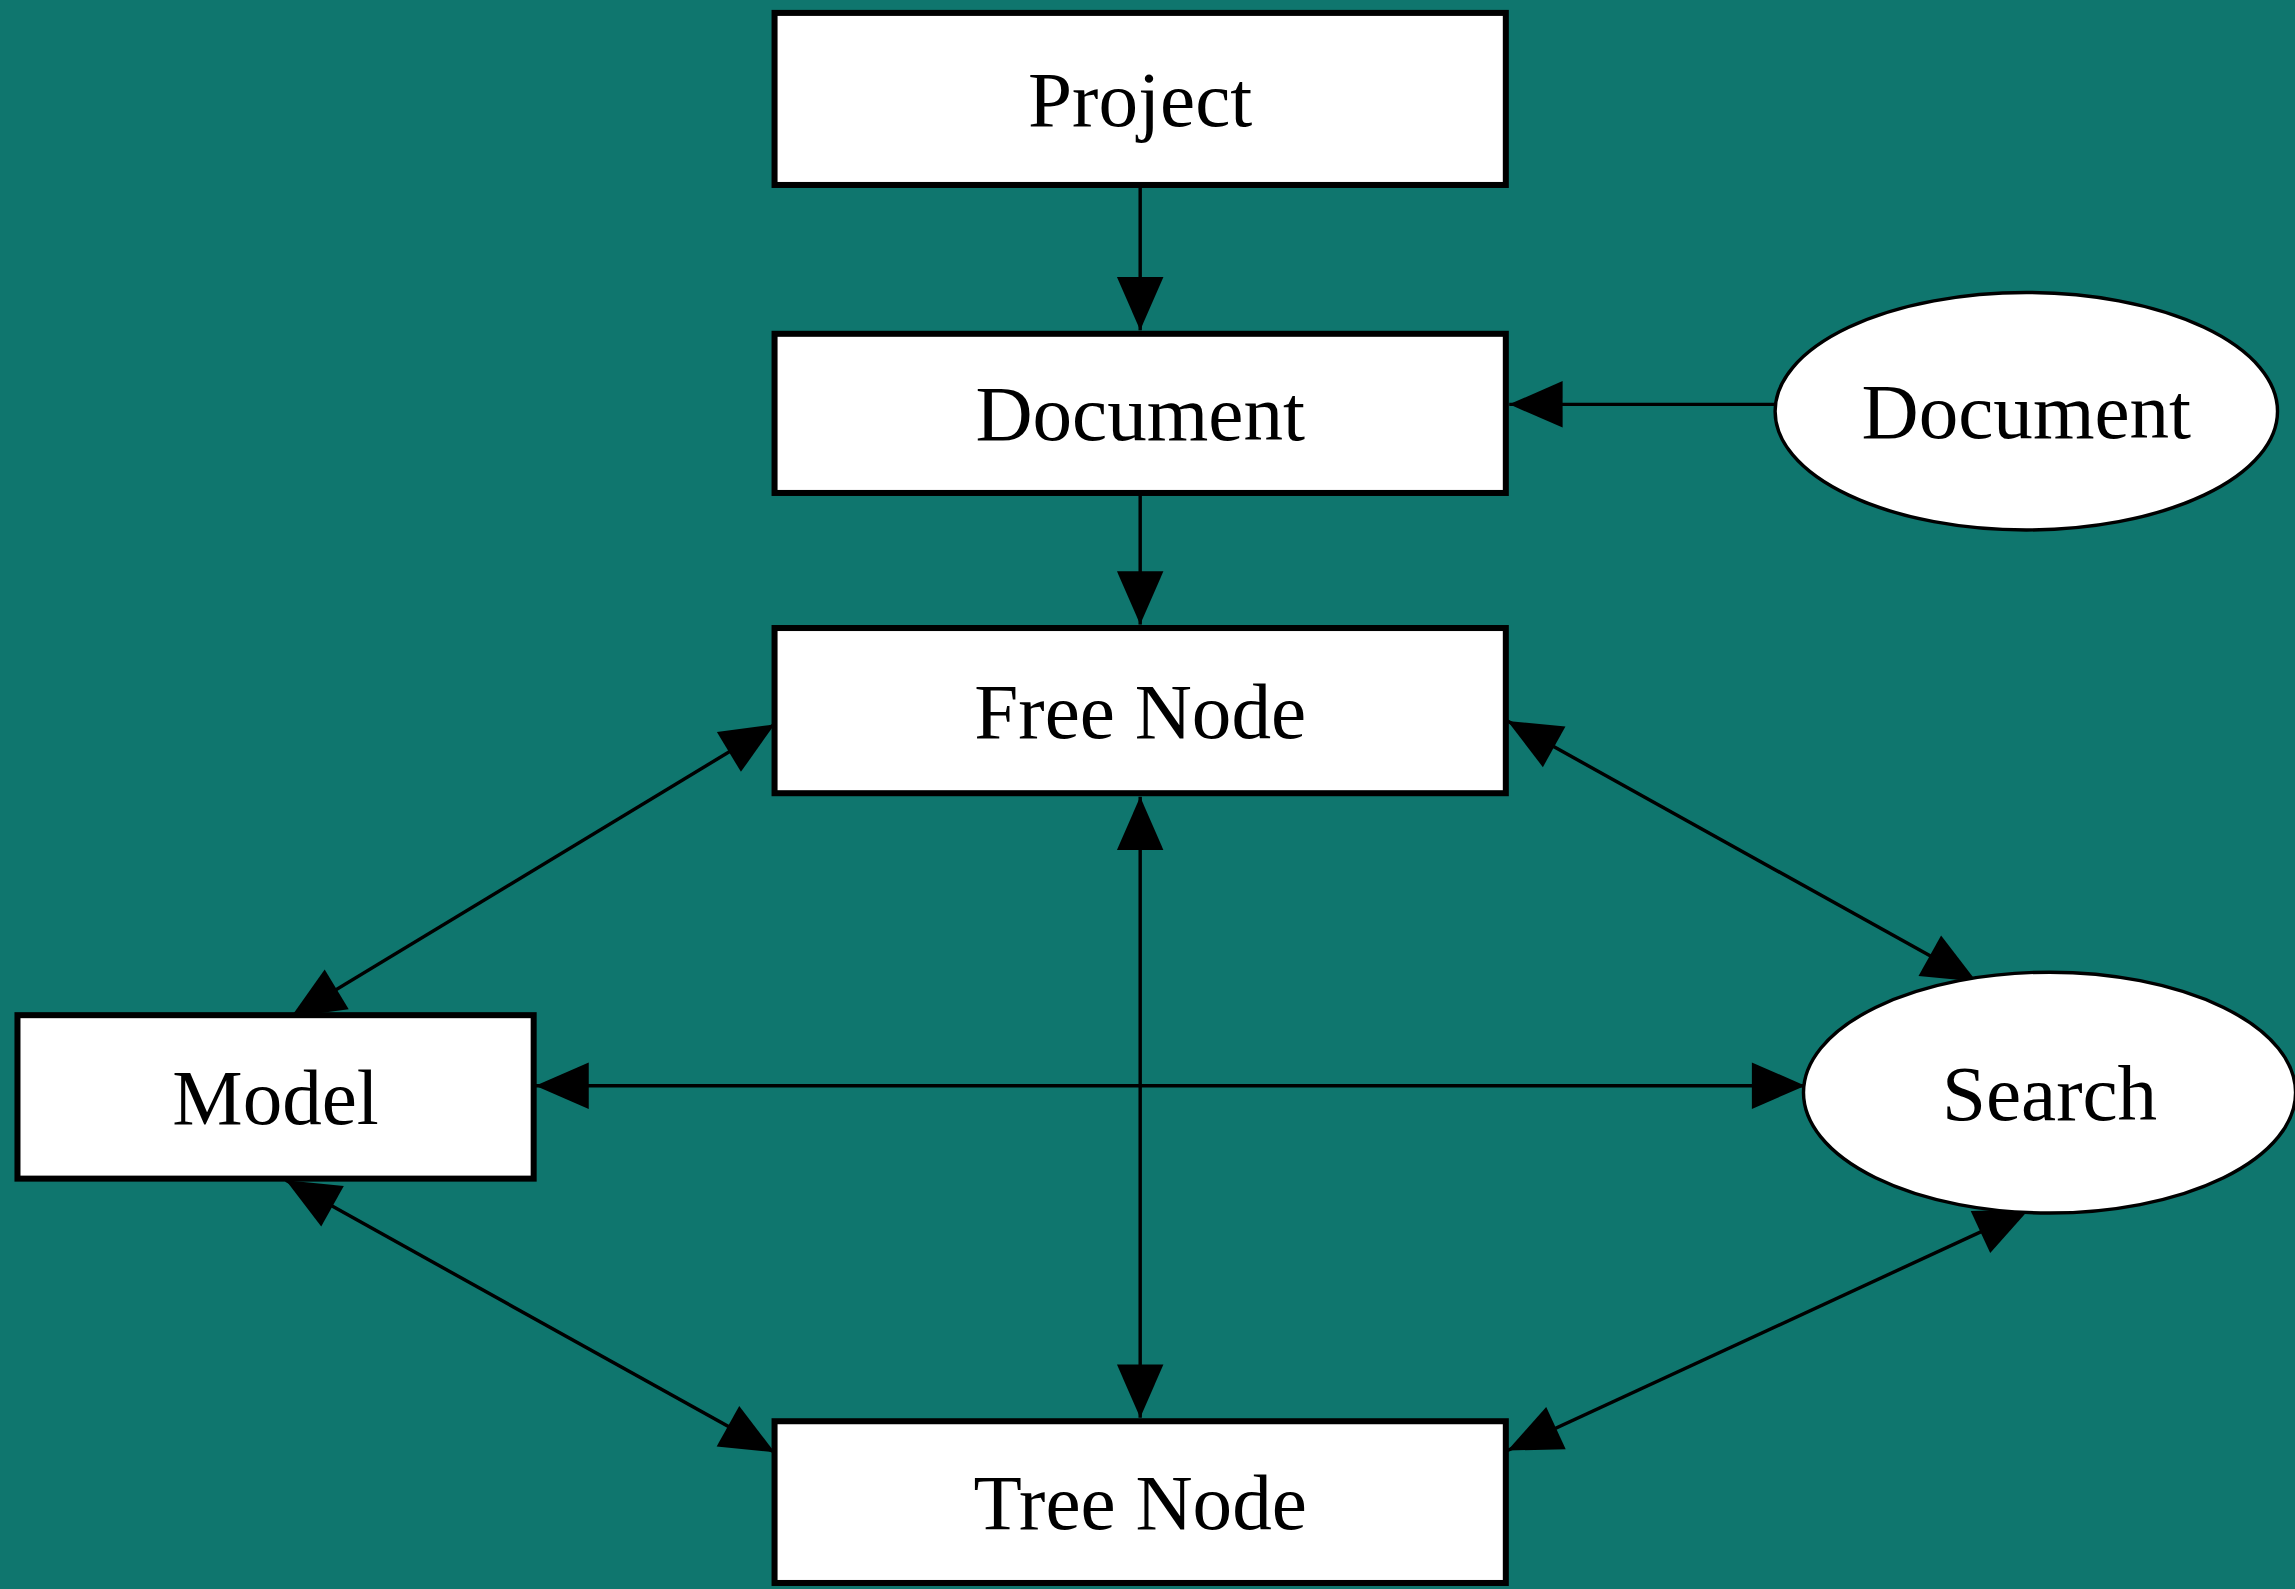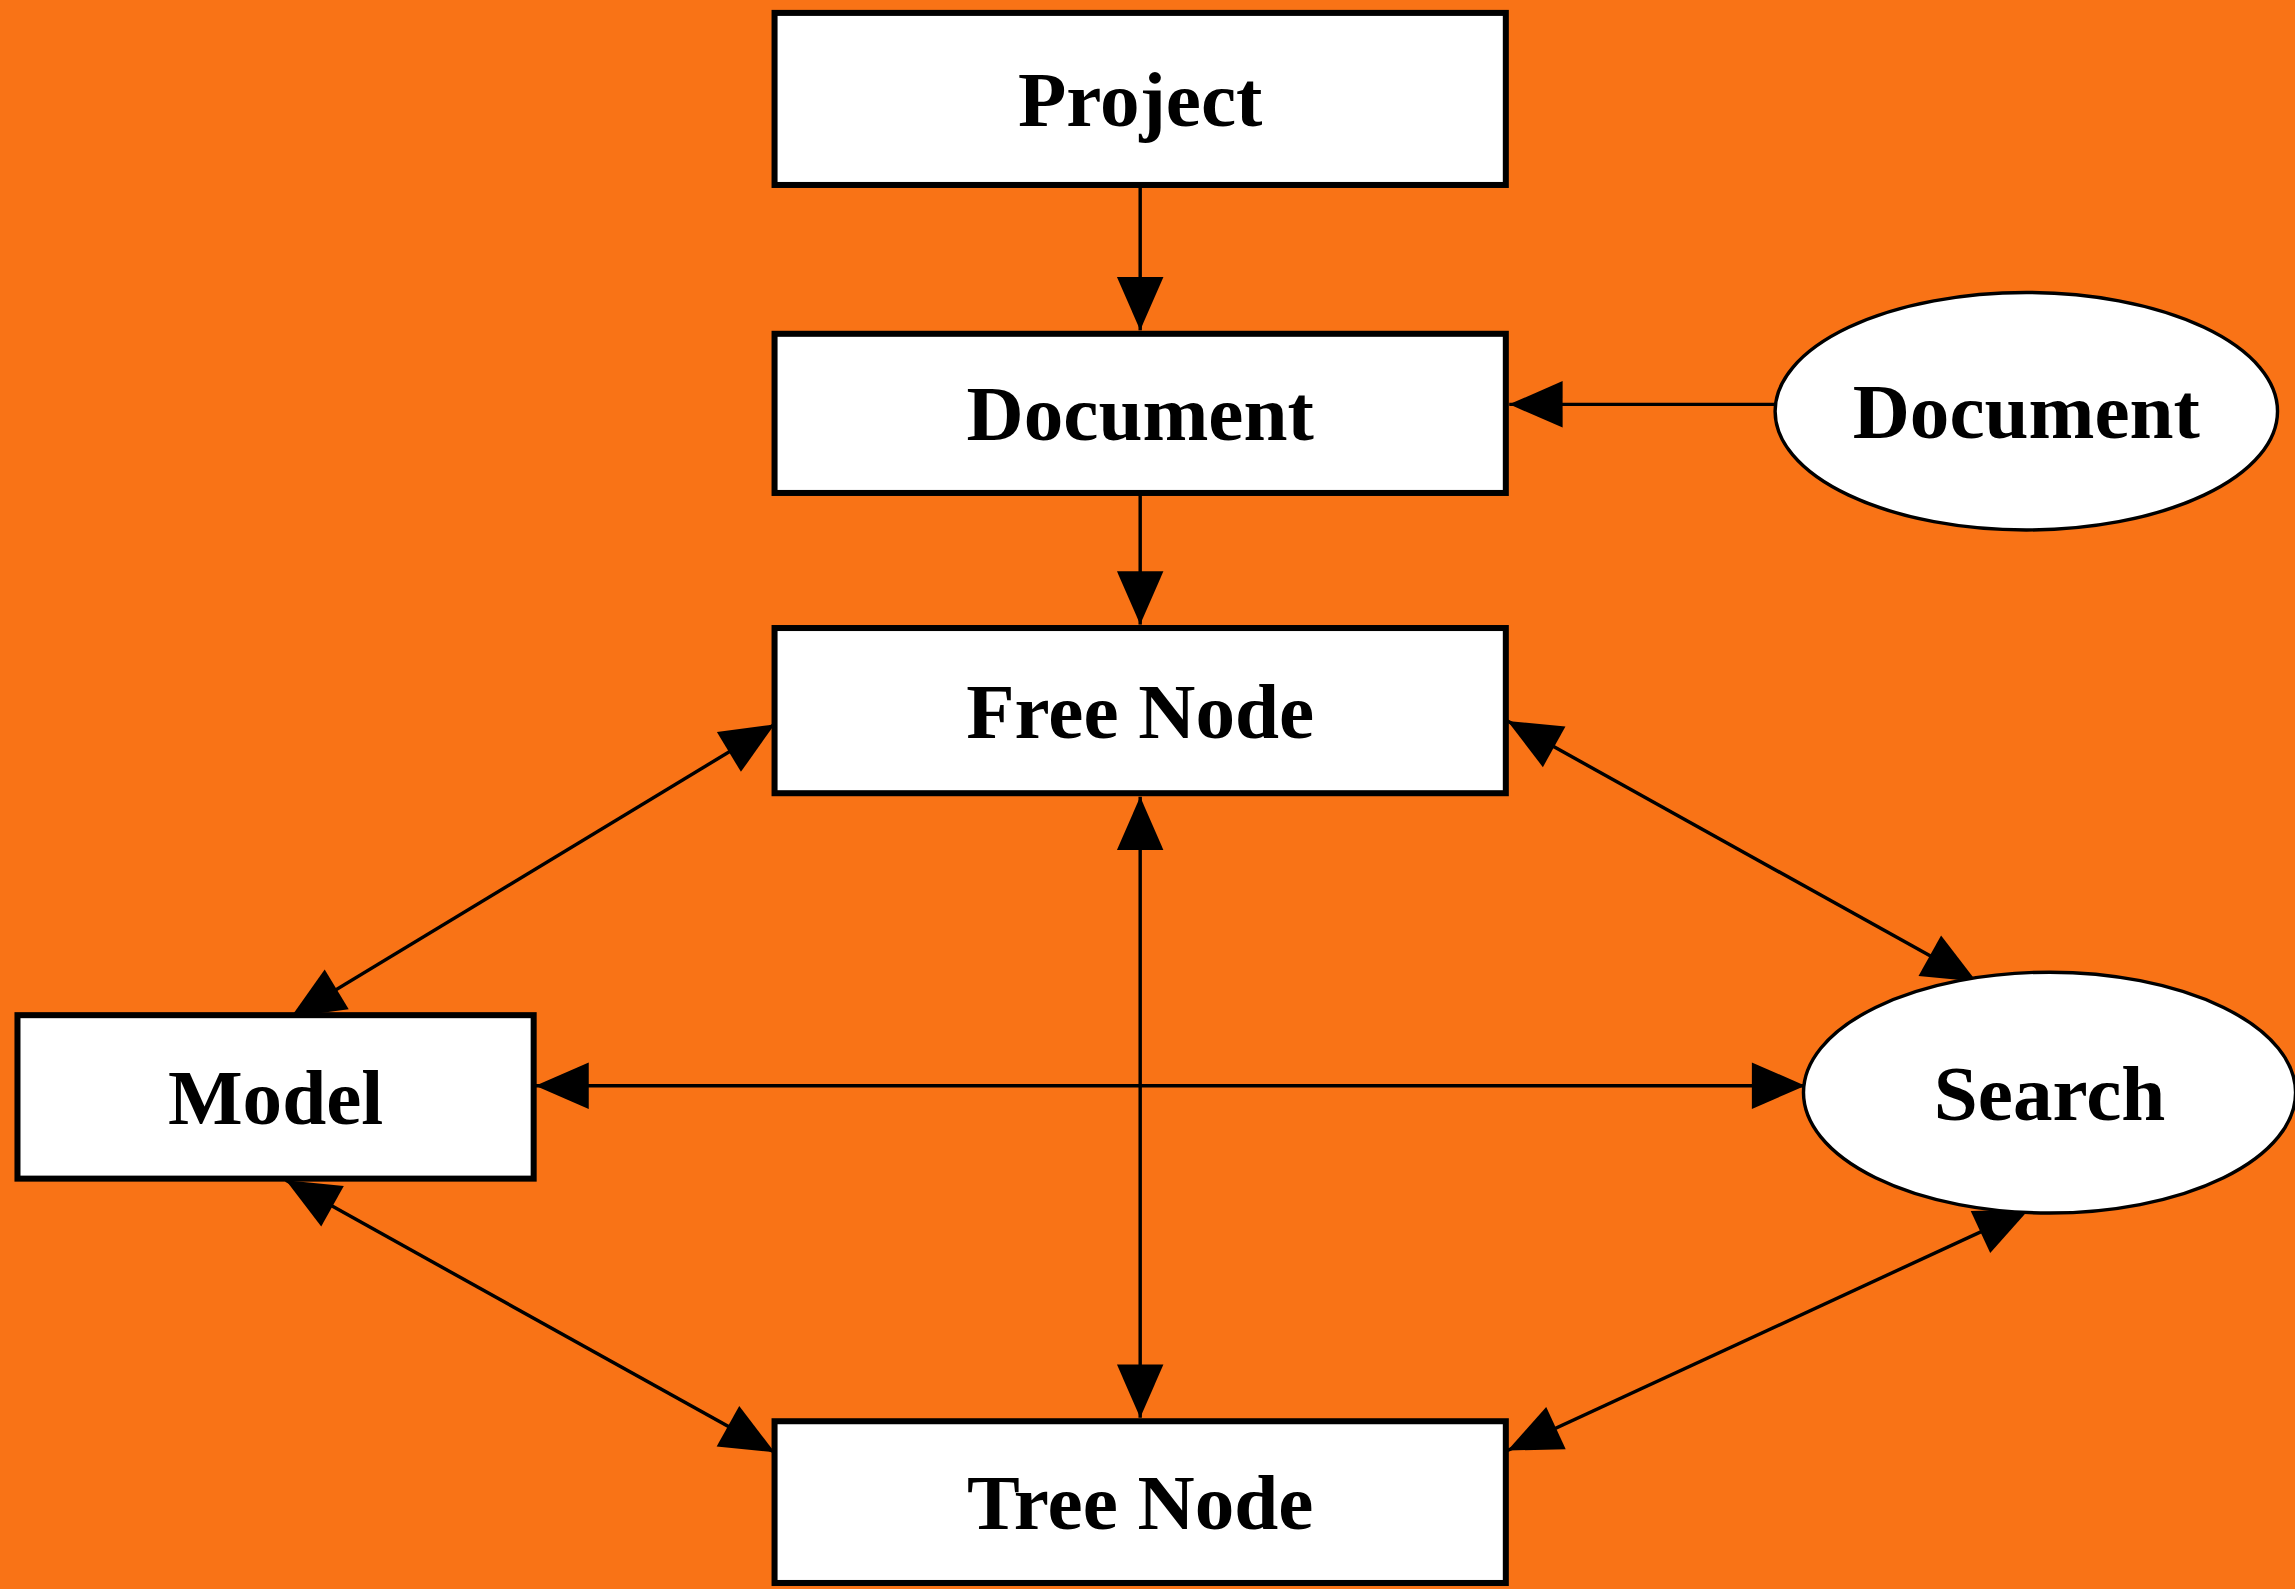--- a/index.html
+++ b/index.html
@@ -3,22 +3,21 @@
 <meta charset="utf-8">
 <style>
   html, body {
     margin: 0;
     padding: 0;
     background: #ffffff;
   }
   .diagram-wrap {
     width: 100vw;
     height: 100vh;
-    background: #f97316;
-    font-weight: bold;
+    background: #0f766e;
   }
   svg.canvas {
     display: block;
     width: 100%;
     height: 100%;
   }
   .node-label {
     font-family: "Liberation Serif", "DejaVu Serif", serif;
     fill: #000000;
   }

